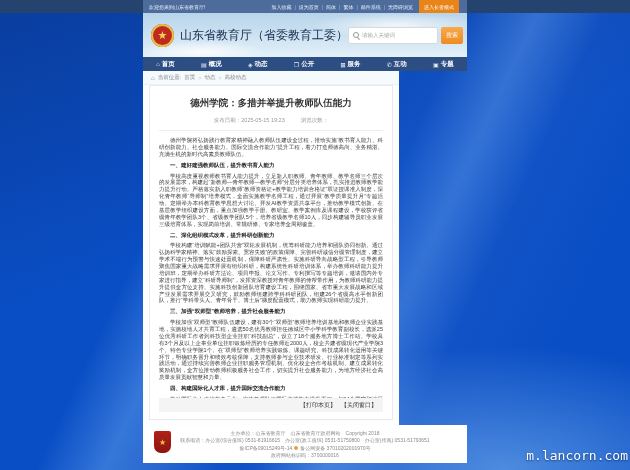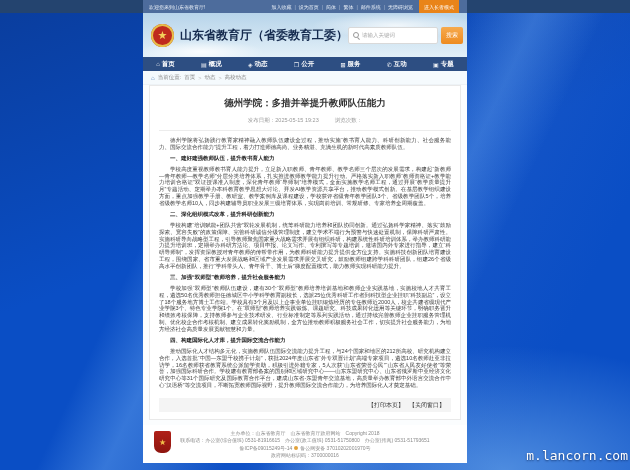--- a/index.html
+++ b/index.html
@@ -24,35 +24,35 @@
     padding:0 5px;margin-left:4px;cursor:pointer;white-space:nowrap;}
   
   .header{position:absolute;top:13px;left:143px;width:324px;height:44px;display:flex;align-items:center;
     background-image:
       radial-gradient(ellipse 90px 16px at 18% 88%, rgba(255,255,255,.85), transparent 70%),
       radial-gradient(ellipse 120px 18px at 78% 28%, rgba(255,255,255,.75), transparent 70%),
       linear-gradient(#b7d4ea,#e3f0f8);}
   .emblem{width:23px;height:23px;margin-left:8px;border-radius:50%;background:#bf2a1e;
     box-shadow:inset 0 0 0 2px #e7bf4a;display:flex;align-items:center;justify-content:center;
     color:#f3cf5a;font-size:11px;flex:0 0 auto;}
-  .site-title{font-size:12px;font-weight:bold;color:#14294d;margin-left:6px;white-space:nowrap;}
+  .site-title{font-size:12px;font-weight:normal;color:#14294d;margin-left:6px;white-space:nowrap;}
   .search{margin-left:auto;margin-right:6px;display:flex;align-items:center;}
   .search-input{width:84px;height:15px;background:#fff;border:1px solid #d9d9d9;border-radius:2px;
     display:flex;align-items:center;font-size:5.5px;color:#a9a9a9;padding-left:4px;gap:3px;}
   .mag-icon{width:4px;height:4px;border:1px solid #999;border-radius:50%;position:relative;flex:0 0 auto;}
   .mag-icon::after{content:"";position:absolute;width:3px;height:1px;background:#999;right:-2px;bottom:-2px;transform:rotate(45deg);}
   .search-btn{width:22px;height:17px;background:linear-gradient(#f6aa4e,#ee8b1f);color:#fff;font-size:6px;
     display:flex;align-items:center;justify-content:center;border-radius:2px;margin-left:3px;cursor:pointer;}
   
   .navbar{position:absolute;top:57px;left:143px;width:324px;height:14px;background:#2d4e82;
     display:flex;align-items:center;justify-content:space-around;color:#fff;}
   .nav-item{display:flex;align-items:center;gap:2px;font-size:6.5px;font-weight:bold;cursor:pointer;}
   .nav-icon{font-size:6px;opacity:.9;}
   
-  .content{position:absolute;top:71px;left:143px;width:324px;height:354px;background:#fbfdfe;}
+  .content{position:absolute;top:71px;left:143px;width:256px;height:354px;background:#fbfdfe;}
   .breadcrumb{height:13px;display:flex;align-items:center;font-size:5.5px;color:#888;
     padding-left:8px;gap:3px;background:#f5fafd;border-bottom:1px solid #edf2f6;}
   .bc-home{color:#4a7ab5;font-size:6px;}
   .bc-link{cursor:pointer;}
   .bc-sep{color:#bbb;}
   .article-box{position:absolute;left:6px;right:6px;top:14px;bottom:5px;background:#fff;
     border:1px solid #e9e9e9;padding:0 9px;overflow:hidden;}
   .article-title{font-size:9.5px;font-weight:bold;color:#333;text-align:center;margin-top:11px;}
   .article-meta{font-size:5.5px;color:#999;margin-top:7px;padding-bottom:6px;border-bottom:1px solid #ececec;
     display:flex;justify-content:center;gap:16px;}

